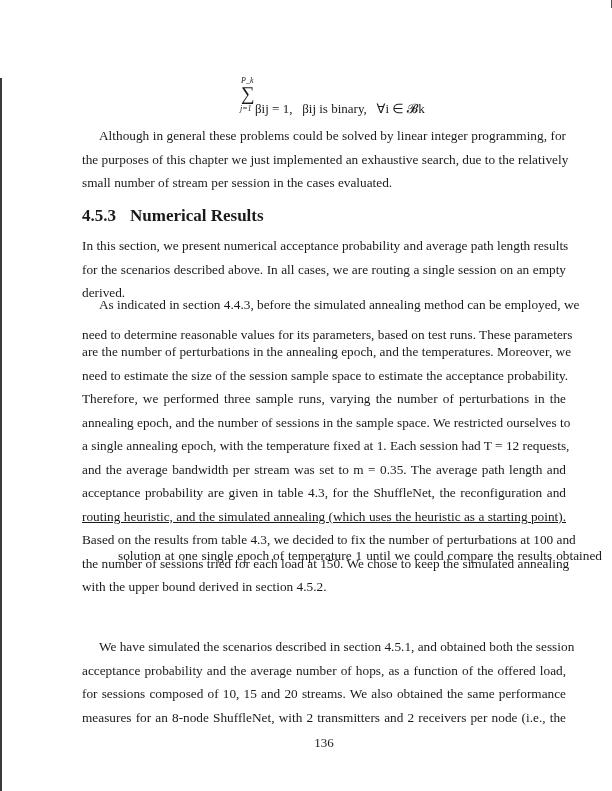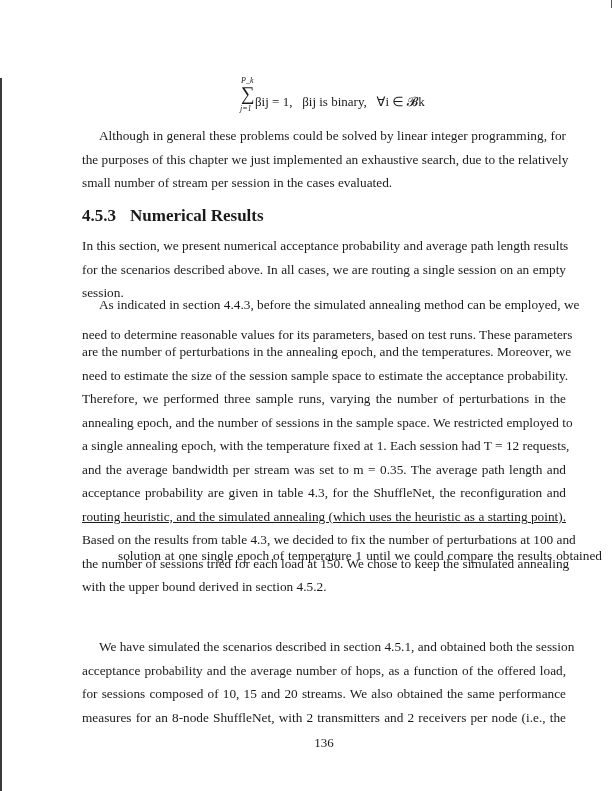--- a/index.html
+++ b/index.html
@@ -5,21 +5,21 @@
   html, body { margin:0; padding:0; background:#ffffff; }
   body { width:612px; height:791px; position:relative; overflow:hidden;
          font-family:"DejaVu Serif","Liberation Serif",serif; color:#1a1a1a; }
   .left-edge { position:absolute; left:0; top:78px; width:2px; height:713px; background:#3a3a3a; }
   .top-mark { position:absolute; left:611px; top:0; width:1px; height:8px; background:#555; }
   .page { position:absolute; left:82px; top:0; width:484px; }
   .eq { position:absolute; left:0; top:74px; width:484px; height:50px; font-family:"Liberation Serif",serif; font-size:13px; }
   .eq .sum { position:absolute; left:159px; top:10px; font-size:19px; line-height:19px; }
   .eq .sup { position:absolute; left:159px; top:2px; font-size:8px; font-style:italic; }
   .eq .sub { position:absolute; left:158px; top:30px; font-size:8px; font-style:italic;text-align:center; }
-  .eq .body { position:absolute; left:173px; top:20px; white-space:pre; font-size:13px; }
+  .eq .body { position:absolute; left:173px; top:27px; white-space:pre; font-size:13px; }
   .line { position:absolute; left:0; width:484px; height:18px; font-family:"Liberation Serif",serif;
           font-size:13.3px; line-height:18px; white-space:nowrap; text-align:justify; text-align-last:justify; }
   .line.last { text-align-last:left; }
   .line.indent { padding-left:17px; width:467px; }
   .heading { position:absolute; left:0; top:206px; font-family:"Liberation Serif",serif; font-weight:bold;
              font-size:17px; white-space:nowrap; }
   .heading .num { display:inline-block; width:48px; }
   .pnum { position:absolute; left:0; width:484px; top:735px; text-align:center; font-family:"Liberation Serif",serif; font-size:13px; }
 </style>
 </head>
@@ -43,30 +43,30 @@
     <div class="line last" style="top:174px">small number of stream per session in the cases evaluated.</div>
   </div>
 
   <div class="heading">
     <span class="num">4.5.3</span><span>Numerical Results</span>
   </div>
 
   <div>
     <div class="line" style="top:237px">In this section, we present numerical acceptance probability and average path length results</div>
     <div class="line" style="top:261px">for the scenarios described above. In all cases, we are routing a single session on an empty</div>
-    <div class="line last" style="top:284px">session.</div>
+    <div class="line last" style="top:284px">derived.</div>
   </div>
 
   <div>
     <div class="line indent" style="top: 296px;">As indicated in section 4.4.3, before the simulated annealing method can be employed, we</div>
     <div class="line" style="top: 326px;">need to determine reasonable values for its parameters, based on test runs. These parameters</div>
     <div class="line" style="top: 343px;">are the number of perturbations in the annealing epoch, and the temperatures. Moreover, we</div>
     <div class="line" style="top: 367px;">need to estimate the size of the session sample space to estimate the acceptance probability.</div>
     <div class="line" style="top: 390px;">Therefore, we performed three sample runs, varying the number of perturbations in the</div>
-    <div class="line" style="top: 414px;">annealing epoch, and the number of sessions in the sample space. We restricted employed to</div>
+    <div class="line" style="top: 414px;">annealing epoch, and the number of sessions in the sample space. We restricted ourselves to</div>
     <div class="line" style="top: 437px;">a single annealing epoch, with the temperature fixed at 1. Each session had T = 12 requests,</div>
     <div class="line" style="top: 461px;">and the average bandwidth per stream was set to m = 0.35. The average path length and</div>
     <div class="line" style="top: 484px;">acceptance probability are given in table 4.3, for the ShuffleNet, the reconfiguration and</div>
     <div class="line" style="top: 508px; text-decoration: underline;">routing heuristic, and the simulated annealing (which uses the heuristic as a starting point).</div>
     <div class="line" style="top: 531px;">Based on the results from table 4.3, we decided to fix the number of perturbations at 100 and</div>
     <div class="line" style="top: 555px;">the number of sessions tried for each load at 150. We chose to keep the simulated annealing</div>
     <div class="line" style="top: 547px; margin-left: 36px;">solution at one single epoch of temperature 1 until we could compare the results obtained</div>
     <div class="line last" style="top: 578px;">with the upper bound derived in section 4.5.2.</div>
   </div>
 

